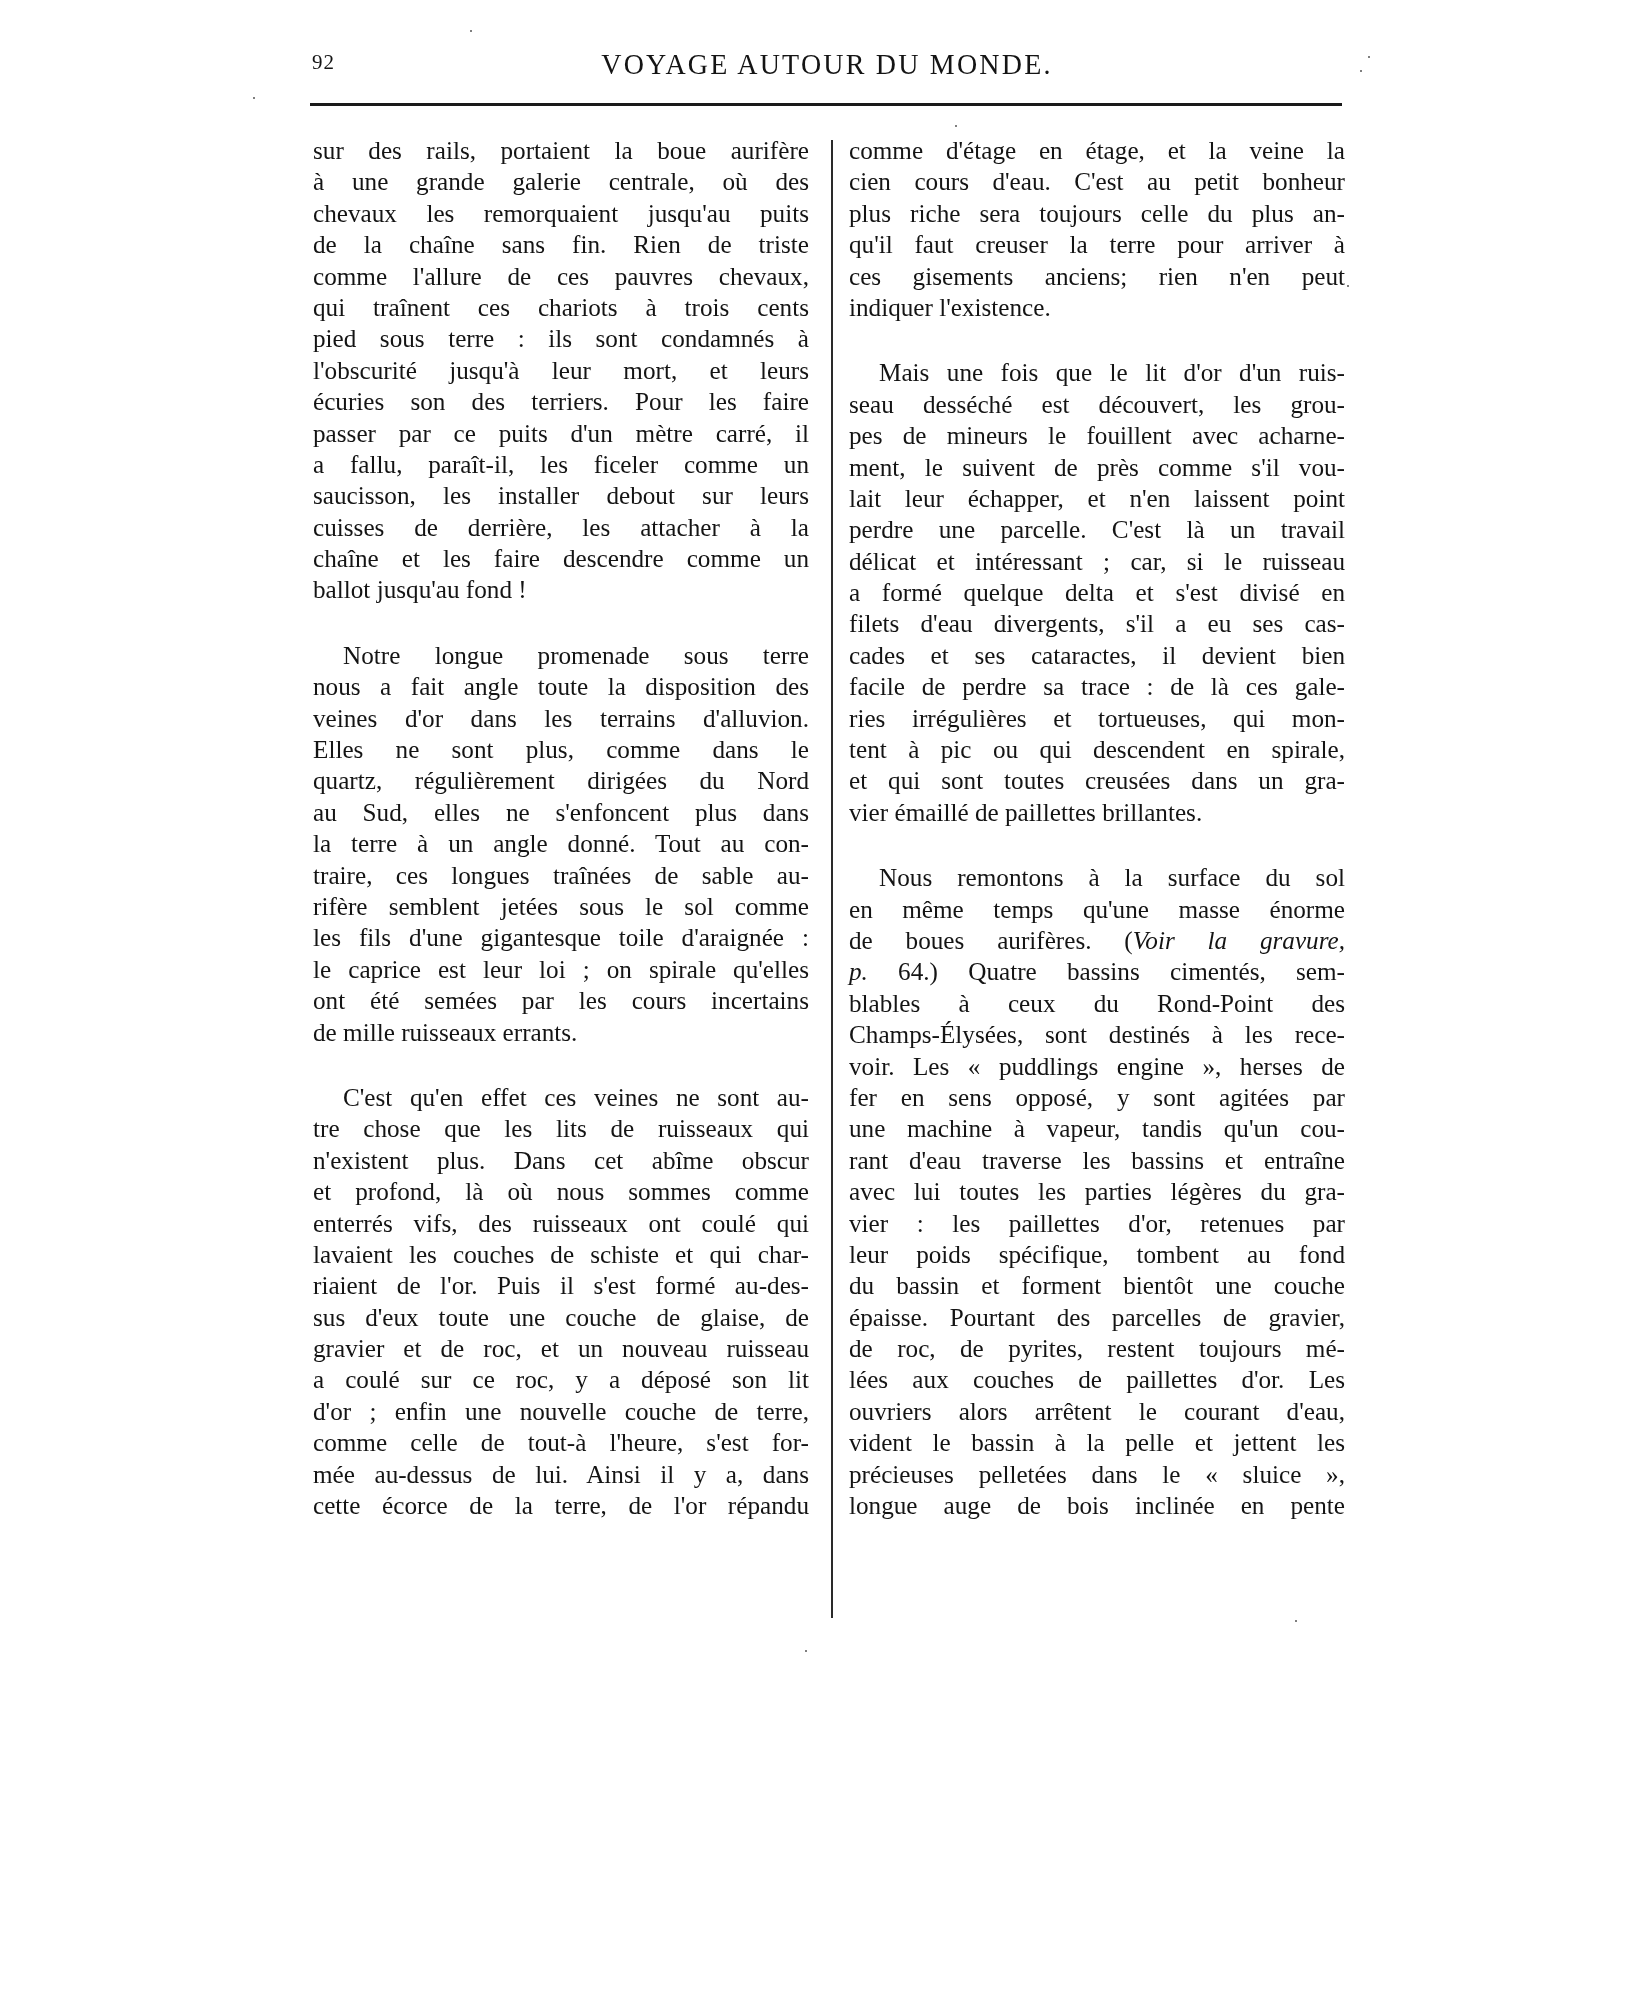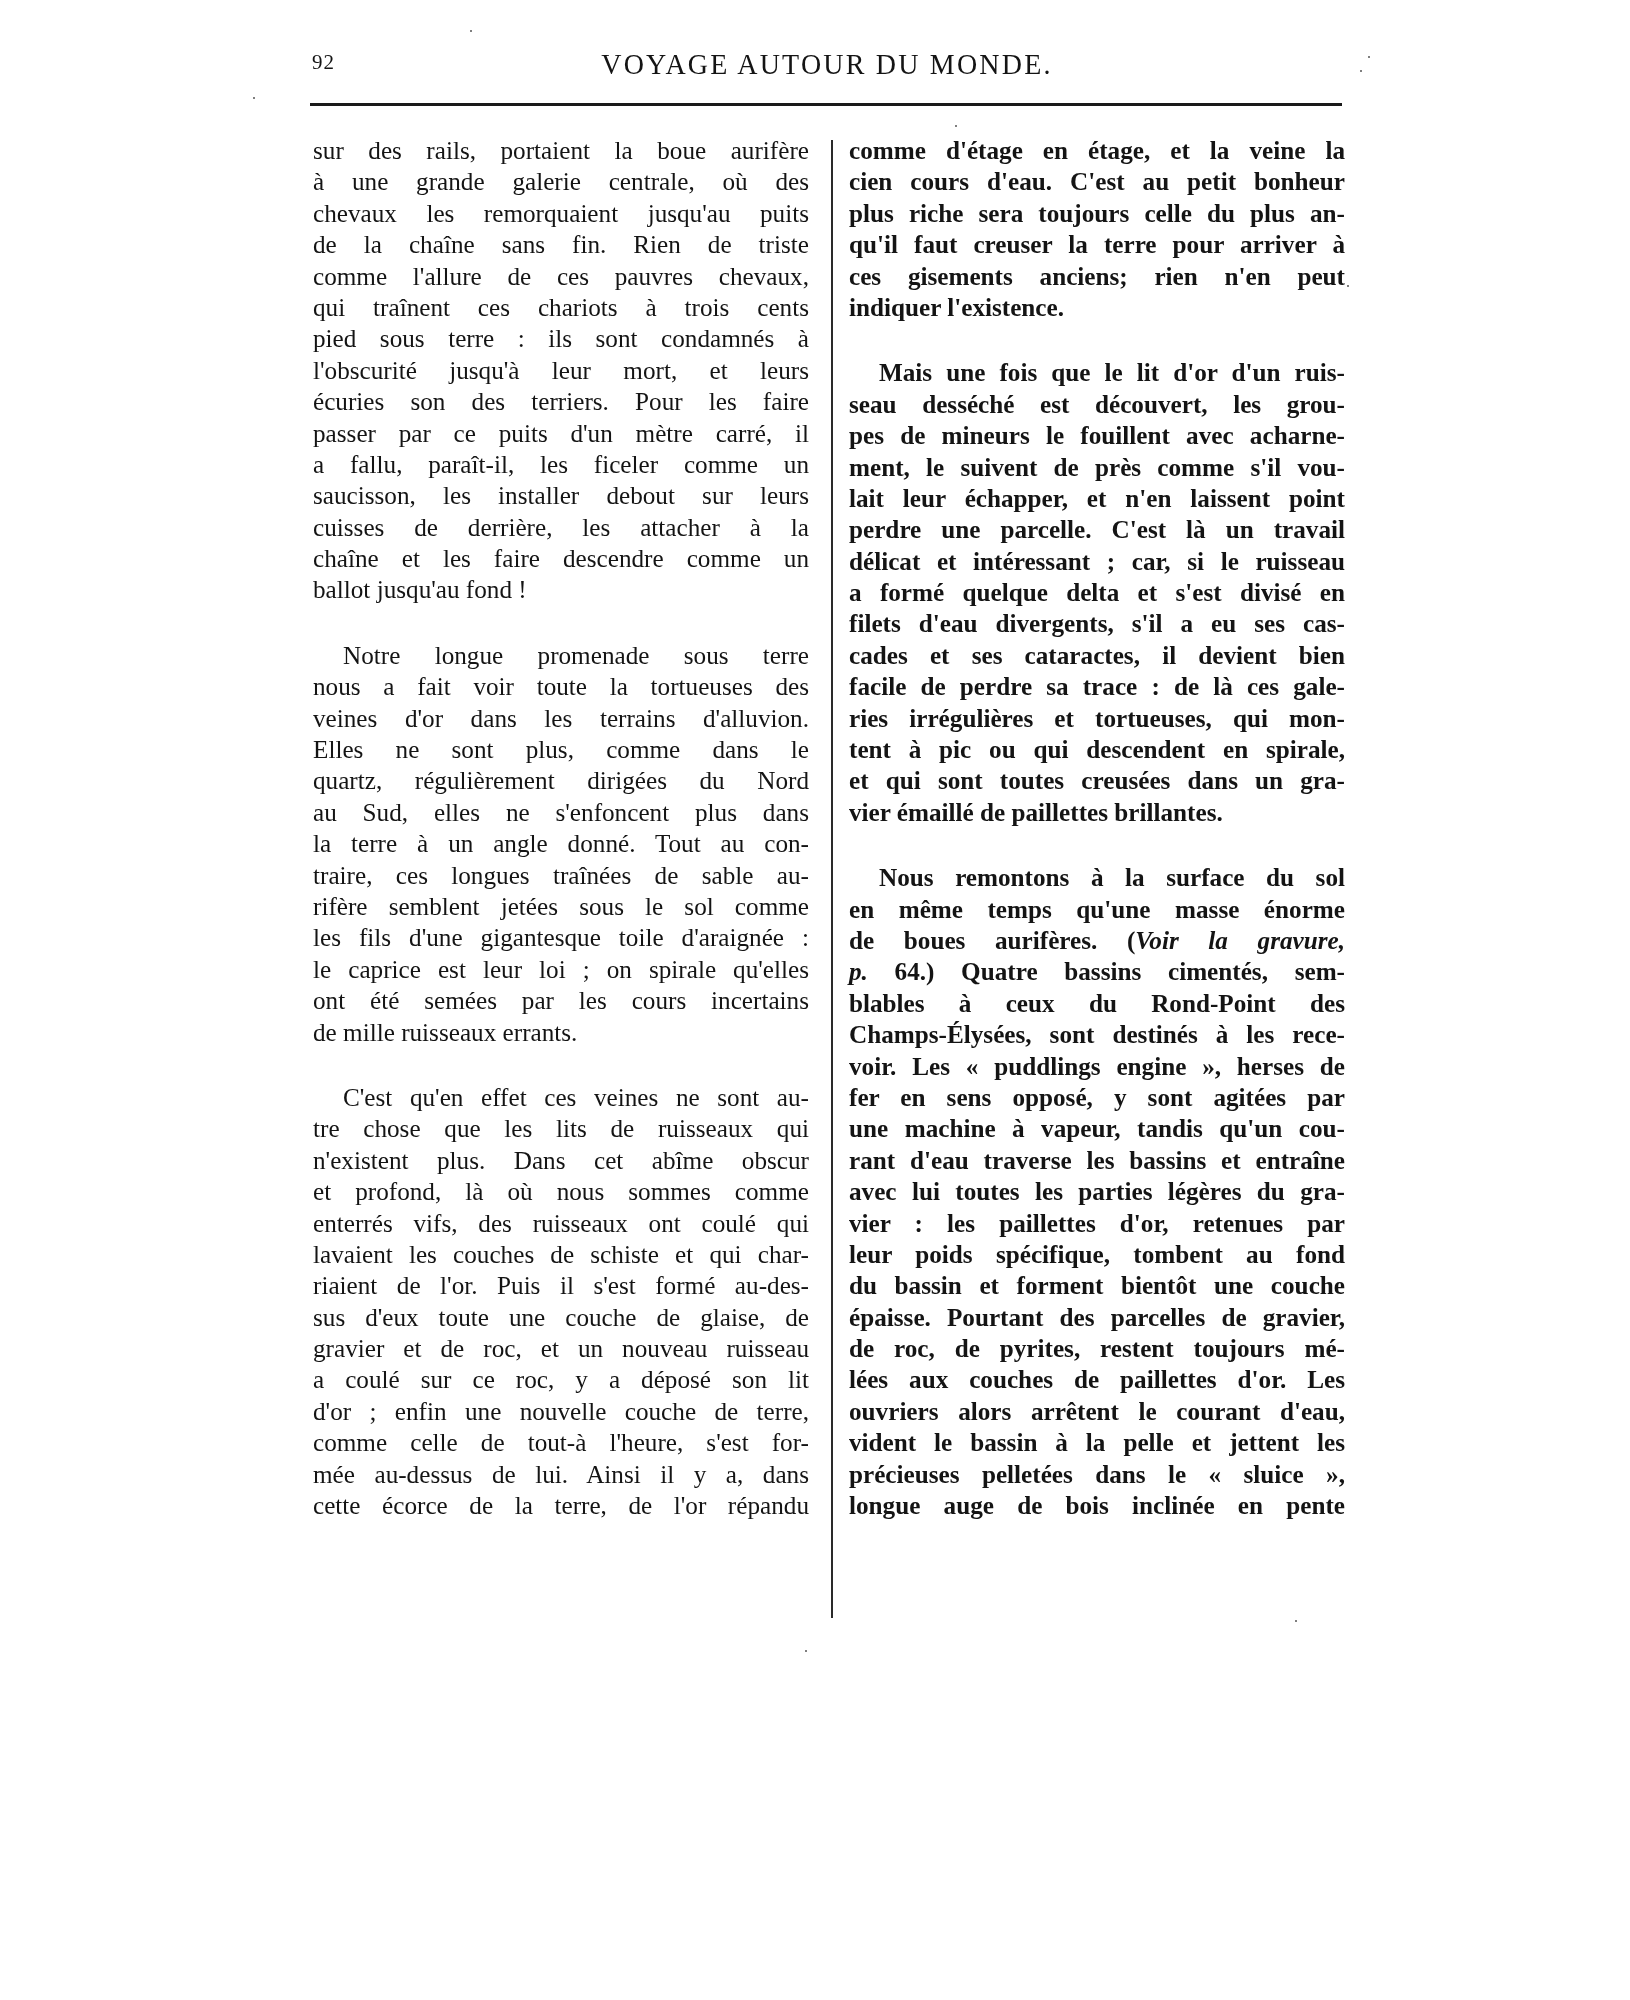--- a/index.html
+++ b/index.html
@@ -57,21 +57,21 @@
   }
   .column {
     position: absolute;
     top: 135px;
     width: 496px;
     font-family: "Liberation Serif", serif;
     font-size: 25.2px;
     line-height: 31.4px;
   }
   .col-left { left: 313px; }
-  .col-right { left: 849px; font-weight: bold; }
+  .col-right { left: 849px; }
   .column-divider {
     position: absolute;
     left: 831px;
     top: 140px;
     width: 2px;
     height: 1478px;
     background: #2a2a2a;
   }
   .line {
     display: block;
@@ -118,21 +118,21 @@
       <span class="line">pied sous terre : ils sont condamnés à</span>
       <span class="line">l'obscurité jusqu'à leur mort, et leurs</span>
       <span class="line">écuries son des terriers. Pour les faire</span>
       <span class="line">passer par ce puits d'un mètre carré, il</span>
       <span class="line">a fallu, paraît-il, les ficeler comme un</span>
       <span class="line">saucisson, les installer debout sur leurs</span>
       <span class="line">cuisses de derrière, les attacher à la</span>
       <span class="line">chaîne et les faire descendre comme un</span>
       <span class="line last">ballot jusqu'au fond !</span>
       <span class="line indent">Notre longue promenade sous terre</span>
-      <span class="line">nous a fait voir toute la tortueuses des</span>
+      <span class="line">nous a fait angle toute la disposition des</span>
       <span class="line">veines d'or dans les terrains d'alluvion.</span>
       <span class="line">Elles ne sont plus, comme dans le</span>
       <span class="line">quartz, régulièrement dirigées du Nord</span>
       <span class="line">au Sud, elles ne s'enfoncent plus dans</span>
       <span class="line">la terre à un angle donné. Tout au con-</span>
       <span class="line">traire, ces longues traînées de sable au-</span>
       <span class="line">rifère semblent jetées sous le sol comme</span>
       <span class="line">les fils d'une gigantesque toile d'araignée :</span>
       <span class="line">le caprice est leur loi ; on spirale qu'elles</span>
       <span class="line">ont été semées par les cours incertains</span>

